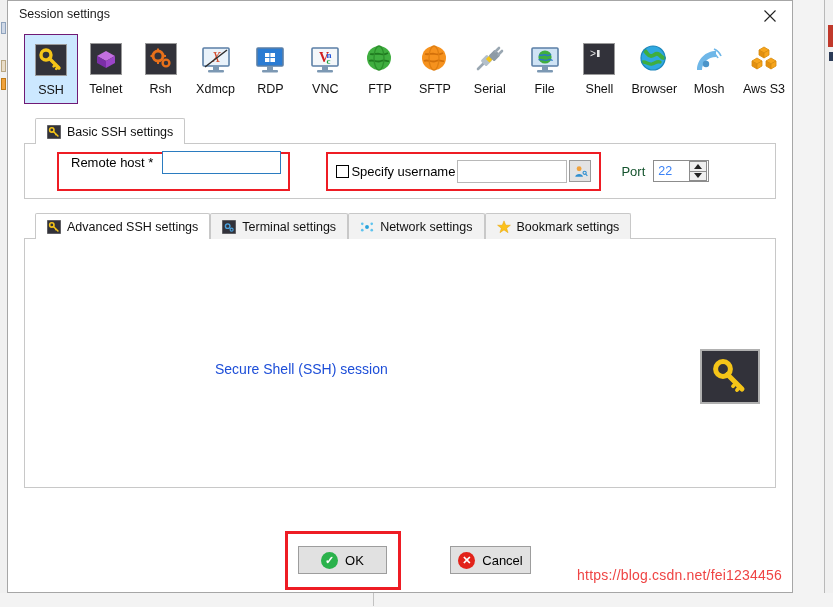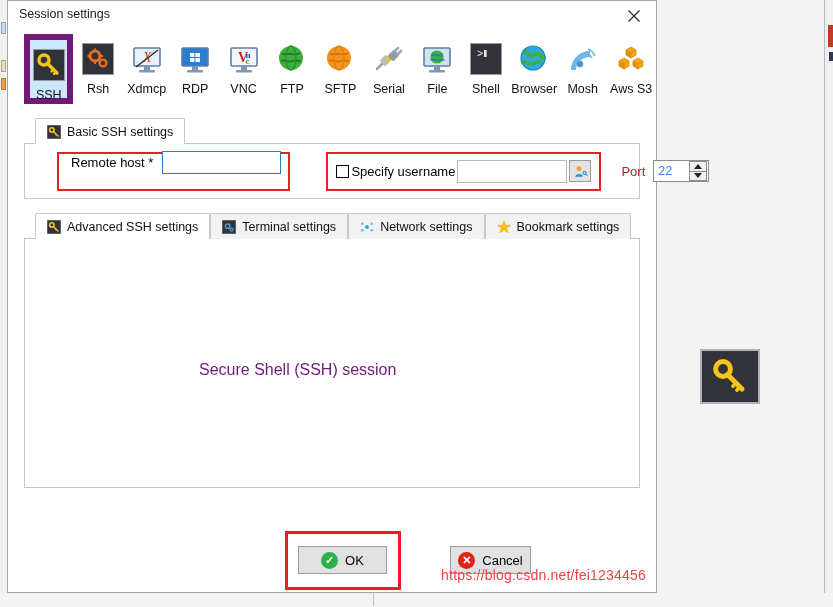--- a/index.html
+++ b/index.html
@@ -17,42 +17,42 @@
   .bg-left .bl-ico{position:absolute;left:1px;width:5px;height:12px;background:#cfd8e6;border:1px solid #8fa3bd;box-sizing:border-box;}
   .bg-left .bl-ico.i1{top:22px;}
   .bg-left .bl-ico.i2{top:60px;background:#e8dcc8;border-color:#b9a782;}
   .bg-left .bl-ico.i3{top:78px;background:#f0a23c;border-color:#c07a16;}
   .bg-right{position:absolute;right:0;top:0;width:8px;height:607px;background:#f0f0f0;border-left:1px solid #b9b9b9;}
   .bg-right .br1{position:absolute;right:0px;top:25px;width:5px;height:22px;background:#c0392b;}
   .bg-right .br2{position:absolute;right:0px;top:52px;width:4px;height:9px;background:#2b3b57;}
 
   
   .dialog{
-    position:absolute;left:7px;top:0;width:650px;height:593px;
+    position:absolute;left:7px;top:0;width:786px;height:593px;
     background:#ffffff;border:1px solid #a6a6a6;box-sizing:border-box;
   }
 
   
   .titlebar{position:relative;height:31px;background:#ffffff;}
   .title-text{position:absolute;left:11px;top:6px;font-size:12.5px;color:#1a1a1a;}
   .close-btn{
     position:absolute;right:0px;top:0px;width:45px;height:30px;
     display:flex;align-items:center;justify-content:center;cursor:default;
   }
   .close-btn svg{display:block;}
 
   
   .typebar{position:relative;height:76px;margin:2px 0 0 0;}
   .typebar .items{display:flex;align-items:flex-start;padding-left:16px;}
   .type-item{
     width:57px;height:70px;
     display:flex;flex-direction:column;align-items:center;justify-content:flex-start;
     padding-top:9px;box-sizing:border-box;cursor:default;margin-right:1px;
   }
-  .type-item.sel{background:#cce8ff;border:6px solid #701a75;box-sizing:border-box;}
+  .type-item.sel{background:#cce8ff;border:1px solid #701a75;box-sizing:border-box;}
   .type-item .lbl{margin-top:7px;font-size:12.5px;color:#111;white-space:nowrap;}
   .ico32{width:32px;height:32px;position:relative;}
   .ico-dark{background:#32323a;border:1px solid #9a9a9a;box-sizing:border-box;}
 
   
   .panelwrap{position:relative;margin:8px 16px 0 16px;}
   .tabrow{display:flex;position:relative;z-index:2;height:26px;padding-left:11px;}
   .tab{
     height:26px;display:flex;align-items:center;gap:6px;padding:0 11px;
     border:1px solid #c8c8c8;border-bottom:none;background:#f2f2f2;
@@ -77,37 +77,37 @@
   .rh-input{width:119px;}
   .su-box{height:39px;padding:0 8px 0 8px;gap:2px;margin-left:36px;}
   .chk{width:13px;height:13px;border:1px solid #000;background:#fff;box-sizing:border-box;display:inline-block;}
   .su-label{font-size:13px;color:#000;white-space:nowrap;}
   .su-input{width:110px;border:1px solid #b8b8b8;}
   .userbtn{
     width:22px;height:22px;border:1px solid #9a9a9a;background:#e3e3e3;
     box-sizing:border-box;display:flex;align-items:center;justify-content:center;cursor:default;
   }
   .portwrap{display:flex;align-items:center;gap:8px;margin-left:20px;}
-  .port-label{font-size:13px;color:#b91c1c;}
+  .port-label{font-size:13px;color:#14532d;}
   .port-field{
     display:flex;align-items:center;height:22px;border:1px solid #8c8c8c;background:#fff;
     box-sizing:border-box;
   }
   .port-val{width:31px;padding-left:4px;font-size:12.5px;color:#3b82f6;font-family:"Liberation Sans",sans-serif;}
   .spin{width:18px;height:20px;display:flex;flex-direction:column;margin-right:1px;}
   .spin div{
     flex:1;border:1px solid #8c8c8c;background:#efefef;box-sizing:border-box;
     display:flex;align-items:center;justify-content:center;font-size:7px;line-height:1;cursor:default;
   }
   .spin div:first-child{border-bottom:none;}
 
   
   .panelwrap2{margin:14px 16px 0 16px;}
   .bigbody{height:250px;position:relative;background:#fff;}
-  .sess-desc{position:absolute;left:174px;top:122px;font-size:16px;color:#701a75;}
+  .sess-desc{position:absolute;left:190px;top:122px;font-size:14px;color:#1d4ed8;}
   .bigkey{
     position:absolute;left:675px;top:110px;width:60px;height:55px;
     background:#32323a;border:2px solid #b0b0b0;box-sizing:border-box;
     display:flex;align-items:center;justify-content:center;
   }
 
   
   .footer{position:absolute;left:0;right:0;top:519px;height:74px;}
   .okhl{position:absolute;left:277px;top:11px;width:116px;height:59px;border:3px solid #ee1c24;box-sizing:border-box;}
   .btn{
@@ -164,20 +164,30 @@
               <circle cx="10" cy="10" r="5" fill="none" stroke="#f5c518" stroke-width="3.4"></circle>
               <circle cx="10" cy="10" r="1.6" fill="#32323a"></circle>
               <path d="M13.2 13.2 L23 23" stroke="#f5c518" stroke-width="3.4" stroke-linecap="round"></path>
               <path d="M19.5 19.5 L17.6 21.4" stroke="#f5c518" stroke-width="2.6" stroke-linecap="round"></path>
               <path d="M22 22 L20.2 23.9" stroke="#f5c518" stroke-width="2.6" stroke-linecap="round"></path>
             </svg>
           </div>
           <div class="lbl">SSH</div>
         </div>
 
+        <div class="type-item">
+          <div class="ico32 ico-dark">
+            <svg width="30" height="30" viewBox="0 0 30 30">
+              <polygon points="15,7 24,12 15,17 6,12" fill="#c36fe0"></polygon>
+              <polygon points="6,12 15,17 15,24 6,19" fill="#7b2fa8"></polygon>
+              <polygon points="24,12 15,17 15,24 24,19" fill="#9c45c9"></polygon>
+            </svg>
+          </div>
+          <div class="lbl">Telnet</div>
+        </div>
 
         <div class="type-item">
           <div class="ico32 ico-dark">
             <svg width="30" height="30" viewBox="0 0 30 30">
               <circle cx="12" cy="12" r="5" fill="none" stroke="#e8701a" stroke-width="3"></circle>
               <circle cx="20" cy="19" r="3.4" fill="none" stroke="#e8701a" stroke-width="2.4"></circle>
               <rect x="11" y="4.5" width="2" height="3" fill="#e8701a"></rect>
               <rect x="11" y="17" width="2" height="3" fill="#e8701a"></rect>
               <rect x="4.5" y="11" width="3" height="2" fill="#e8701a"></rect>
               <rect x="17" y="11" width="3" height="2" fill="#e8701a"></rect>

